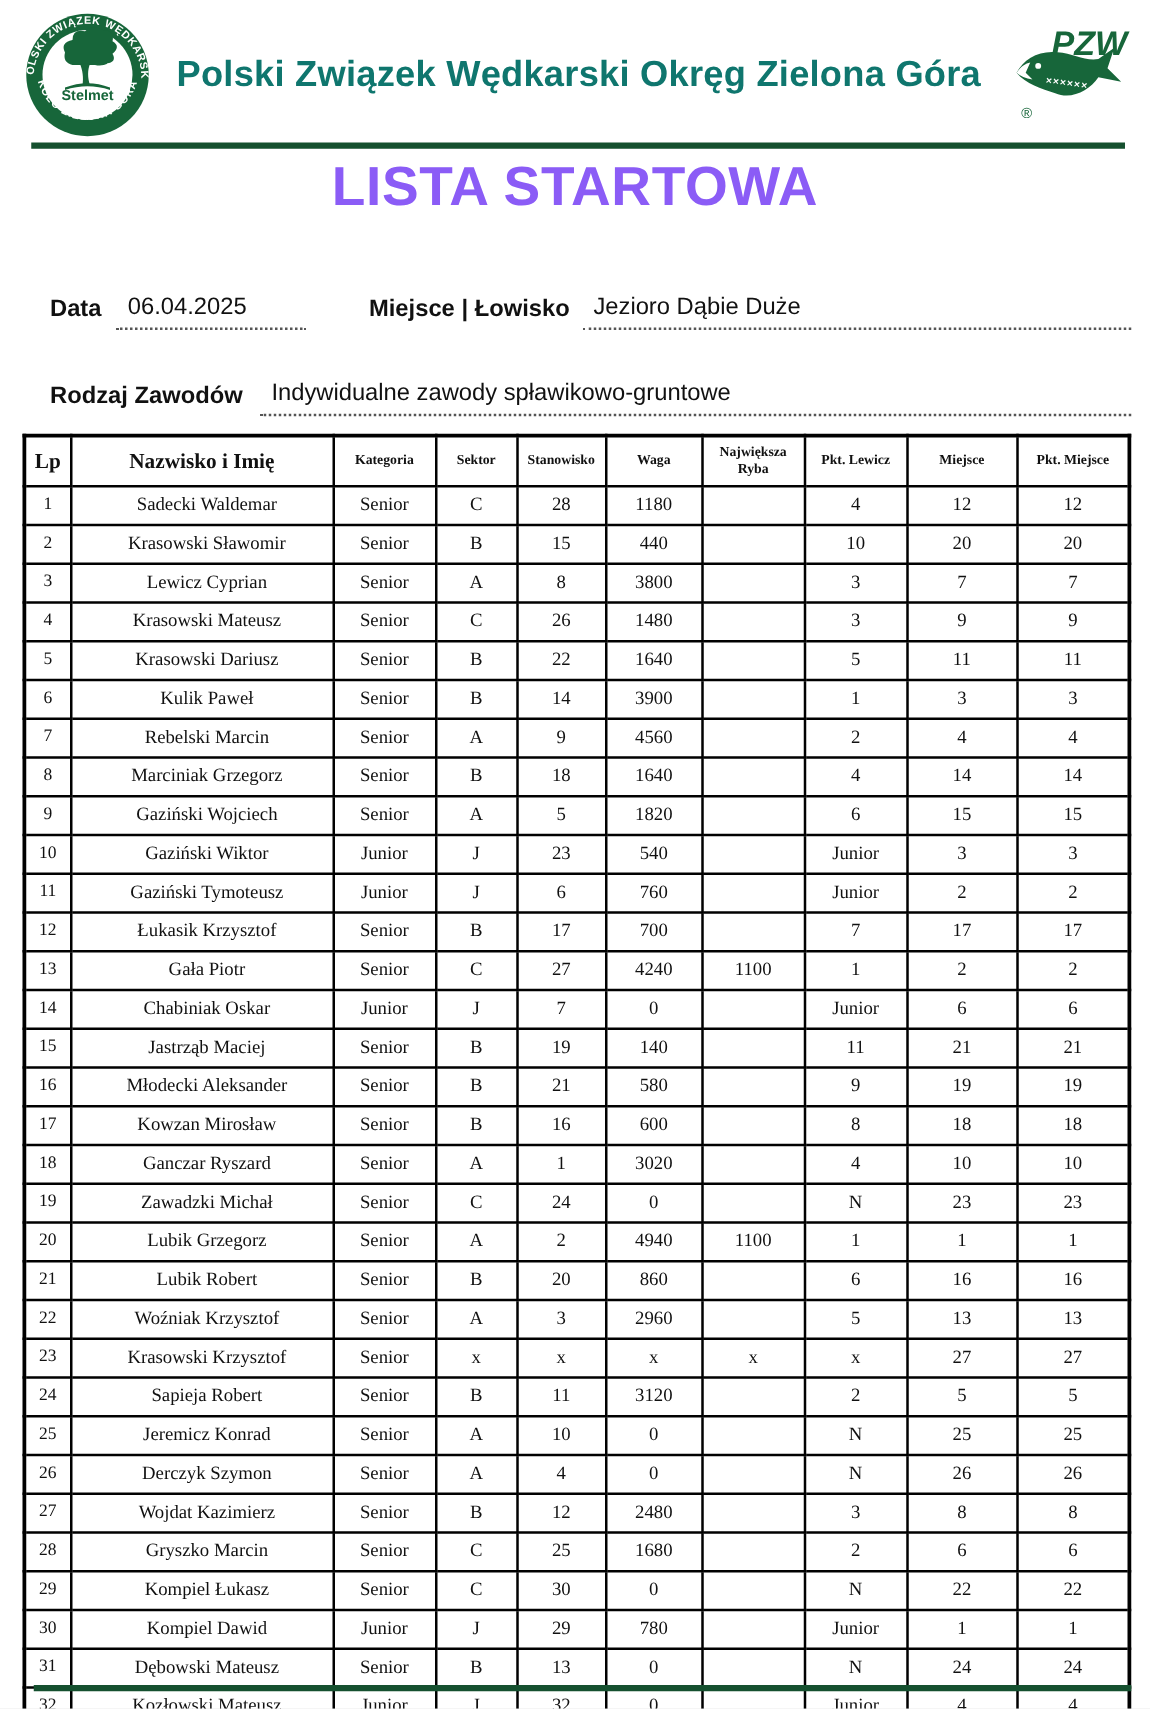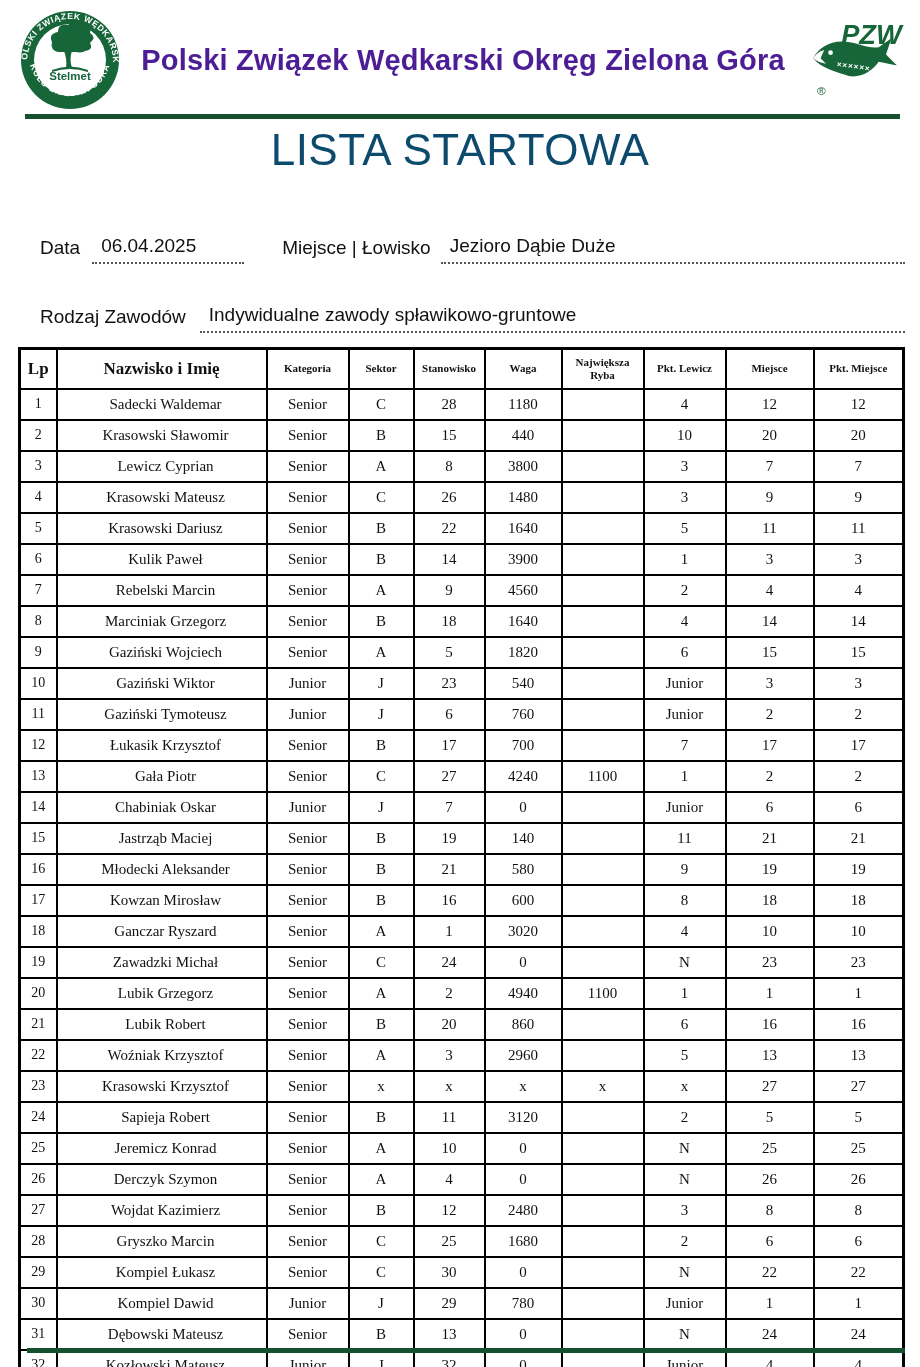--- a/index.html
+++ b/index.html
@@ -6,36 +6,36 @@
   html,body { background:#e8e8e8; }
   body { font-family:"Liberation Sans", sans-serif; }
   .page {
     position:relative; width:920px; height:1367px; margin:0 auto;
     background:#ffffff; overflow:hidden; color:#111;
   }
 
   
   .header { display:flex; align-items:center; padding:8px 14px 0 20px; height:112px; }
   .logo-left  { width:100px; height:100px; flex:0 0 auto; }
-  .header-text { flex:1 1 auto; text-align:center; color:#4c1d95; padding:0 4px; }
+  .header-text { flex:1 1 auto; text-align:center; color:#0f766e; padding:0 4px; }
   .header-line1 { font-size:29px; font-weight:bold; letter-spacing:0.2px; line-height:1.25; }
   .header-line2 { font-size:32px; font-weight:bold; letter-spacing:0.2px; line-height:1.2; }
   .logo-right { width:100px; height:100px; flex:0 0 auto; }
   .rule { height:5px; background:#15502f; margin-left:25px; width:875px; }
   .rule-top { margin-top:2px; }
 
   
-  .title { text-align:center; font-size:44px; font-weight:normal; letter-spacing:0.5px; margin-top:6px; color:#0c4a6e; }
+  .title { text-align:center; font-size:44px; font-weight:bold; letter-spacing:0.5px; margin-top:6px; color:#8b5cf6; }
   .meta-row { display:flex; align-items:flex-end; margin:0 15px 0 40px; font-size:19px; }
   .meta-row1 { margin-top:12px; }
   .meta-row2 { margin-top:40px; }
-  .meta-label { font-weight:normal; white-space:nowrap; padding-bottom:5px; }
+  .meta-label { font-weight:bold; white-space:nowrap; padding-bottom:5px; }
   .dotfield { border-bottom:2px dotted #555; padding:0 4px 5px 9px; white-space:nowrap; }
   .field-date { width:152px; margin-left:12px;margin-top:48px; }
-  .lbl-place { margin-left:38px; }
+  .lbl-place { margin-left:50px; }
   .field-place { flex:1 1 auto; margin-left:10px; }
   .field-type { flex:1 1 auto; margin-left:14px; }
 
   
   table.startlist {
     border-collapse:collapse; table-layout:fixed;
     margin:14px 0 0 18px; width:884px;
     border:3px solid #000;
     font-family:Liberation Serif, serif;
   }

